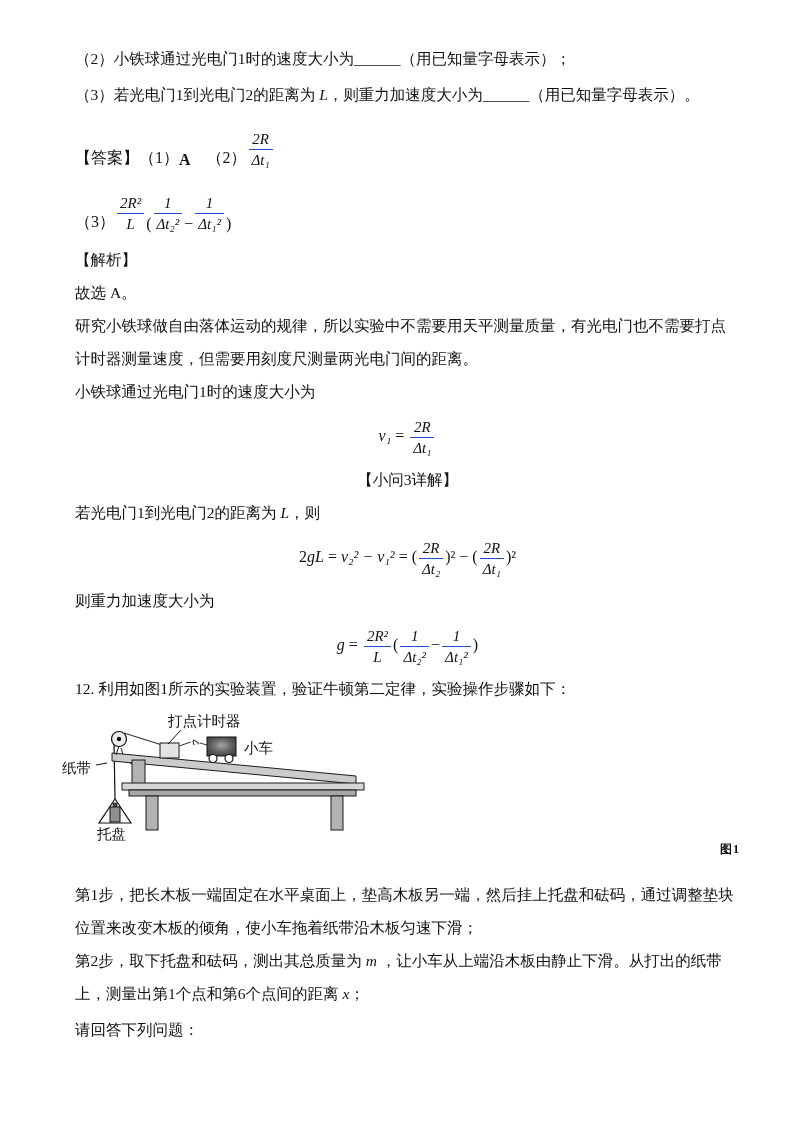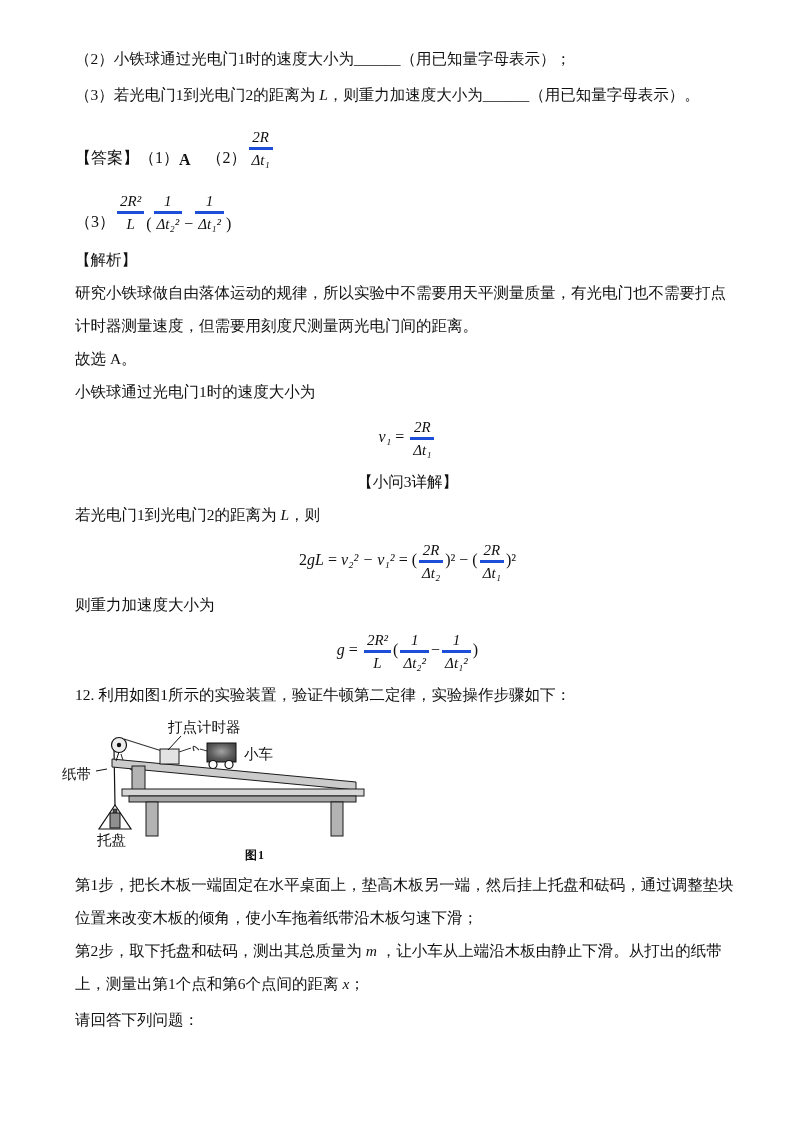--- a/index.html
+++ b/index.html
@@ -21,25 +21,25 @@
   }
   .formula-line{margin:10px 0 6px 0;}
   .var{font-style:italic;}
   .bold{font-weight:bold;}
   .frac{
     display:inline-flex;flex-direction:column;
     vertical-align:middle;text-align:center;
     margin:0 2px;line-height:1.2;font-style:italic;
     font-size:15px;
   }
-  .frac .num{border-bottom:3px solid #1d4ed8;padding:0 3px 1px 3px;display:block;}
+  .frac .num{border-bottom:1px solid #1d4ed8;padding:0 3px 1px 3px;display:block;}
   .frac .den{padding:1px 3px 0 3px;display:block;}
   .raised .frac{vertical-align:-9px;}
   .ans-line{margin-top:6px;min-height:52px;display:flex;align-items:flex-end;padding-bottom:2px;}
-  .fig{margin:6px 0 4px -15px;}
+  .fig{margin:6px 0 20px -15px;text-align:right;}
   .fig svg{display:block;}
   .fig .caption{
     font-size:12px;margin:-4px 0 0 185px;letter-spacing:1px;
   }
   svg text{
     font-family:"Liberation Serif","DejaVu Serif",serif;
     font-size:14.5px;fill:#111;
   }
 </style>
 </head>
@@ -76,23 +76,23 @@
       <span class="frac">
         <span class="num">1</span>
         <span class="den">Δt₁²</span>
       </span>
       <span>)</span>
     </div>
 
   <p class="p gap-m">【解析】</p>
 
 
+  <p class="p">故选 A。</p>
+
   <p class="p">研究小铁球做自由落体运动的规律，所以实验中不需要用天平测量质量，有光电门也不需要打点计时器测量速度，但需要用刻度尺测量两光电门间的距离。</p>
-
-  <p class="p">故选 A。</p>
 
 
   <p class="p">小铁球通过光电门1时的速度大小为</p>
 
   <div class="center formula formula-line"><span class="var">v₁</span><span> = </span><span class="frac">
         <span class="num">2R</span>
         <span class="den">Δt₁</span>
       </span></div>
 
   <p class="p center gap-s">【小问3详解】</p>

